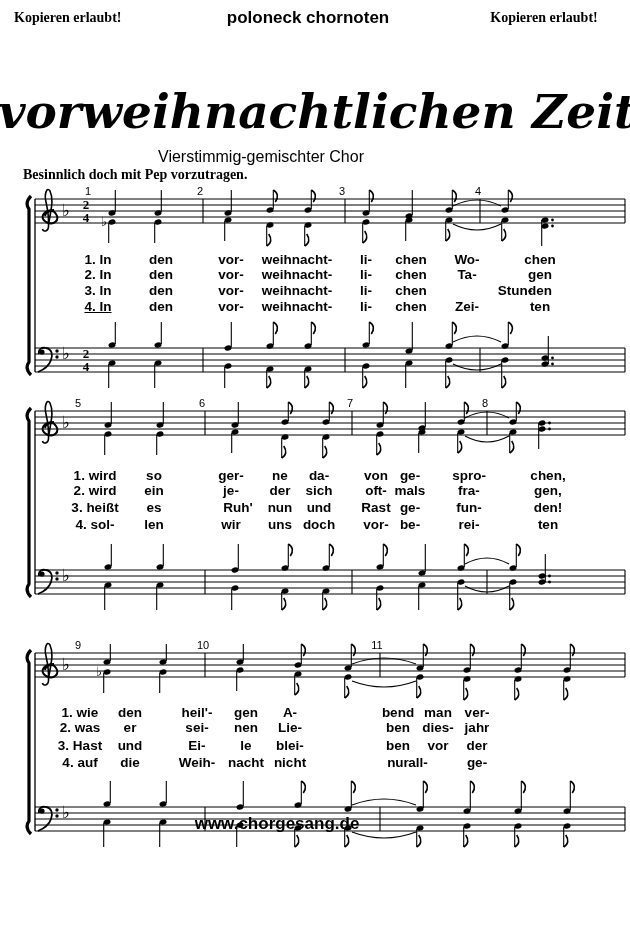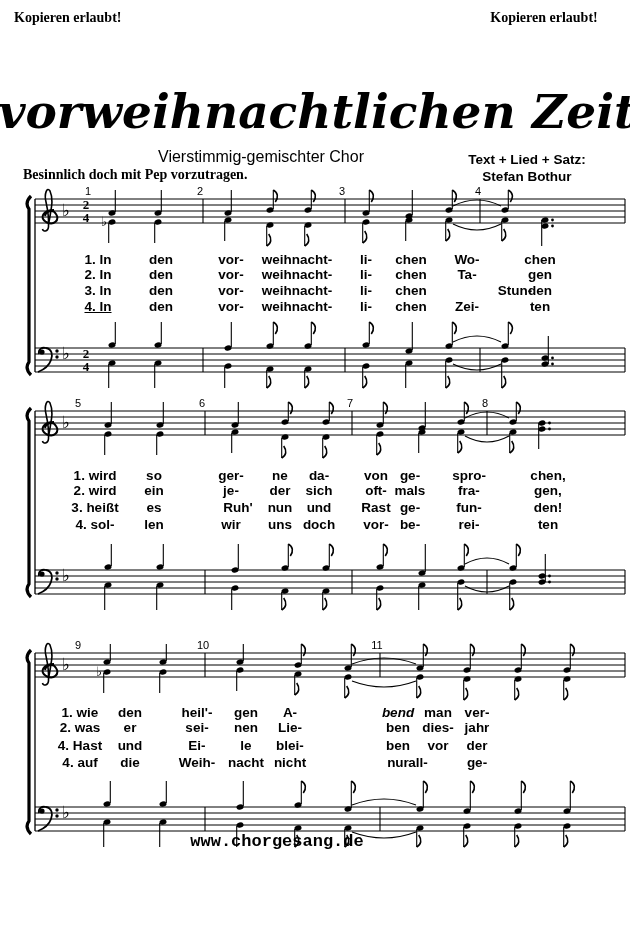--- a/index.html
+++ b/index.html
@@ -468,36 +468,33 @@
           <path d="M352 681 Q384 693,416 681" stroke="#000000" stroke-width="1.1" fill="none"></path>
           <path d="M352 805 Q384 793,416 805" stroke="#000000" stroke-width="1.1" fill="none"></path>
           <path d="M352 832 Q384 844,416 832" stroke="#000000" stroke-width="1.1" fill="none"></path>
         </g>
         <text x="99" y="676" font-size="13" font-family="&quot;DejaVu Sans&quot;,sans-serif" font-weight="normal" text-anchor="middle" fill="#000000">♭</text>
       </g>
     </svg>
 
   <div class="abs copynote" style="left:14px;top:10px;">Kopieren erlaubt!</div>
 
+  <div class="abs cx brand" style="left:308px;top:8px;">poloneck chornoten</div>
 
   <div class="abs cx copynote" style="left:544px;top:10px;transform:translateX(-50%);">Kopieren erlaubt!</div>
 
 
   <div class="abs cx title-line2" style="left:317px;top:84px;">vorweihnachtlichen Zeit</div>
 
   <div class="abs cx subtitle" style="left:261px;top:148px;">Vierstimmig-gemischter Chor</div>
 
-  <div class="abs cx credit" style="left:527px;top:151px;">
-    <div>Text + Lied + Satz:</div>
-    <div>Stefan Bothur</div>
-  </div>
 
   <div class="abs tempo" style="left:23px;top:167px;">Besinnlich doch mit Pep vorzutragen.</div>
 
-  <div class="abs cx footer" style="left:277px;top:832px;font-family:Liberation Mono, monospace;">www.chorgesang.de</div>
+  <div class="abs cx footer" style="left:277px;top:814px;">www.chorgesang.de</div>
 
 <span class="syl" style="left: 98px; top: 252px;">1. In</span>
     <span class="syl" style="left: 161px; top: 252px;">den</span>
     <span class="syl" style="left: 231px; top: 252px;">vor-</span>
     <span class="syl" style="left: 297px; top: 252px;">weihnacht-</span>
     <span class="syl" style="left: 366px; top: 252px;">li-</span>
     <span class="syl" style="left: 411px; top: 252px;">chen</span>
     <span class="syl" style="left: 467px; top: 252px;">Wo-</span>
     <span class="syl" style="left: 540px; top: 252px;">chen</span>
     <span class="syl" style="left: 98px; top: 267px;">2. In</span>
@@ -558,32 +555,32 @@
     <span class="syl" style="left: 319px; top: 517px;">doch</span>
     <span class="syl" style="left: 376px; top: 517px;">vor-</span>
     <span class="syl" style="left: 410px; top: 517px;">be-</span>
     <span class="syl" style="left: 469px; top: 517px;">rei-</span>
     <span class="syl" style="left: 548px; top: 517px;">ten</span>
     <span class="syl" style="left: 80px; top: 705px;">1. wie</span>
     <span class="syl" style="left: 130px; top: 705px;">den</span>
     <span class="syl" style="left: 197px; top: 705px;">heil'-</span>
     <span class="syl" style="left: 246px; top: 705px;">gen</span>
     <span class="syl" style="left: 290px; top: 705px;">A-</span>
-    <span class="syl" style="left: 398px; top: 705px; font-style: italic;">bend</span>
+    <span class="syl" style="left: 398px; top: 705px;">bend</span>
     <span class="syl" style="left: 438px; top: 705px;">man</span>
     <span class="syl" style="left: 477px; top: 705px;">ver-</span>
     <span class="syl" style="left: 80px; top: 720px;">2. was</span>
     <span class="syl" style="left: 130px; top: 720px;">er</span>
     <span class="syl" style="left: 197px; top: 720px;">sei-</span>
     <span class="syl" style="left: 246px; top: 720px;">nen</span>
     <span class="syl" style="left: 290px; top: 720px;">Lie-</span>
     <span class="syl" style="left: 398px; top: 720px;">ben</span>
     <span class="syl" style="left: 438px; top: 720px;">dies-</span>
     <span class="syl" style="left: 477px; top: 720px;">jahr</span>
-    <span class="syl" style="left: 80px; top: 738px;">4. Hast</span>
+    <span class="syl" style="left: 80px; top: 738px;">3. Hast</span>
     <span class="syl" style="left: 130px; top: 738px;">und</span>
     <span class="syl" style="left: 197px; top: 738px;">Ei-</span>
     <span class="syl" style="left: 246px; top: 738px;">le</span>
     <span class="syl" style="left: 290px; top: 738px;">blei-</span>
     <span class="syl" style="left: 398px; top: 738px;">ben</span>
     <span class="syl" style="left: 438px; top: 738px;">vor</span>
     <span class="syl" style="left: 477px; top: 738px;">der</span>
     <span class="syl" style="left: 80px; top: 755px;">4. auf</span>
     <span class="syl" style="left: 130px; top: 755px;">die</span>
     <span class="syl" style="left: 197px; top: 755px;">Weih-</span>

